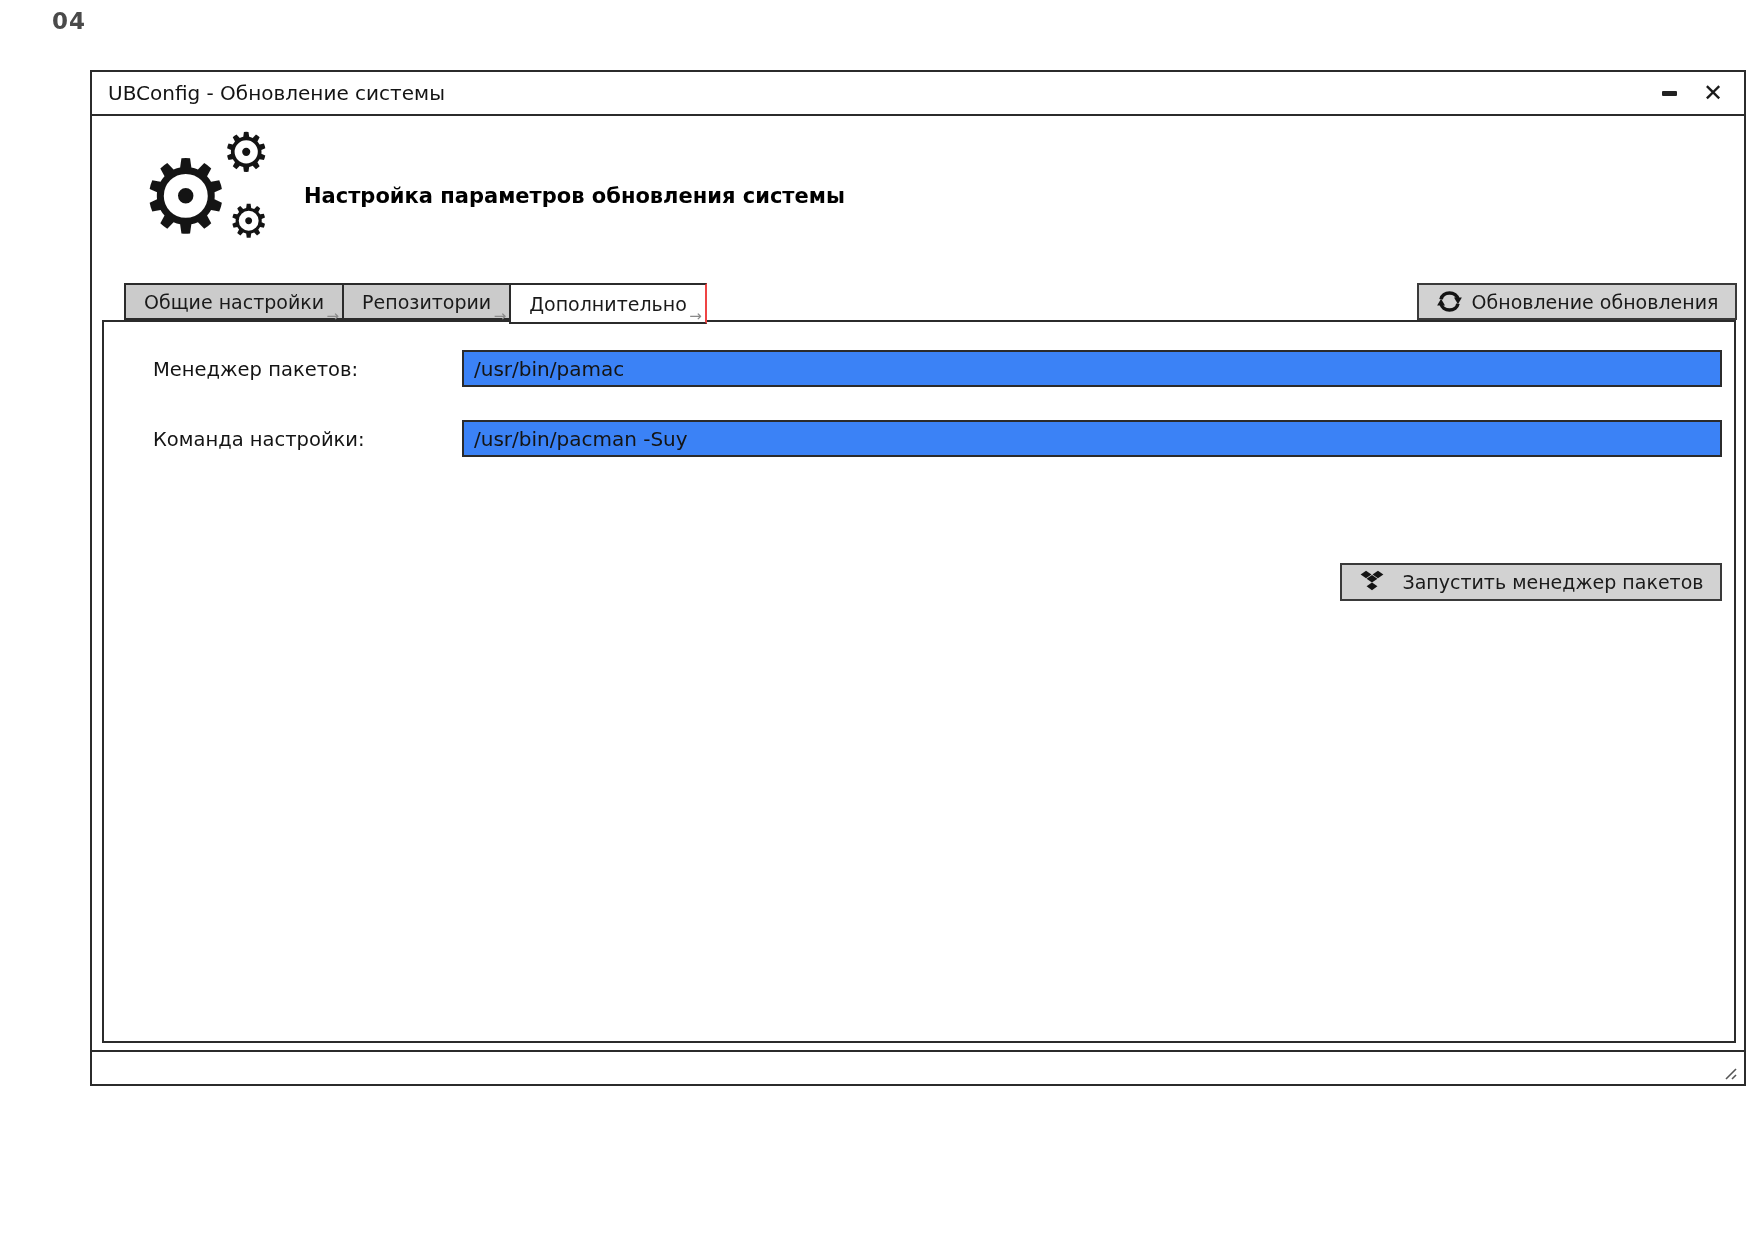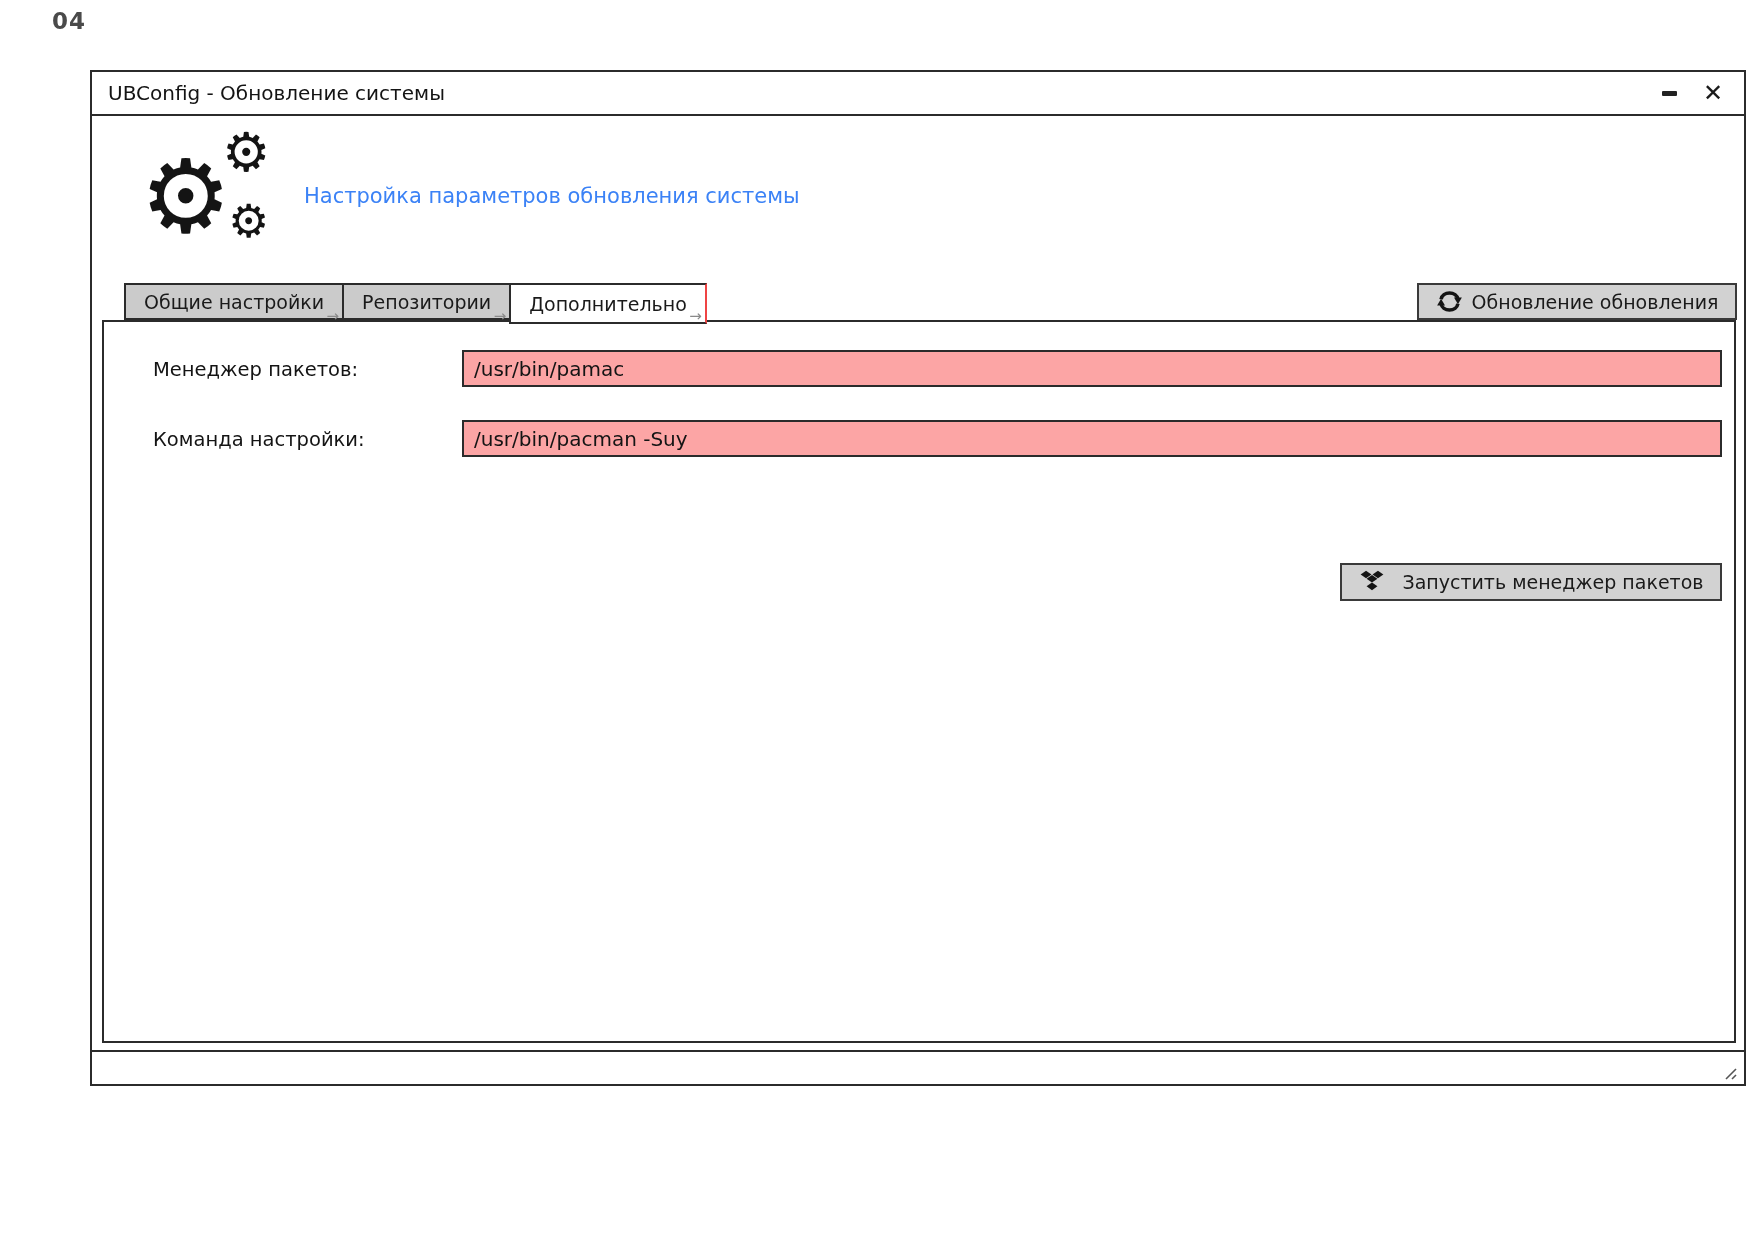--- a/index.html
+++ b/index.html
@@ -46,21 +46,21 @@
 
   .window-content { position: relative; height: 970px; }
 
   .gears-icon { position: absolute; left: 48px; top: 16px; width: 150px; height: 135px; color: #141414; }
   .gear-large  { position: absolute; left: 0;   top: 14px; font-size: 102px; line-height: 1; }
   .gear-small-top    { position: absolute; left: 82px; top: -6px; font-size: 54px; line-height: 1; }
   .gear-small-bottom { position: absolute; left: 88px; top: 66px; font-size: 46px; line-height: 1; }
 
   .page-subtitle {
     position: absolute; left: 212px; top: 68px;
-    font-size: 21px; color: #3b82f6;
+    font-size: 21px; color: #000000; font-weight: bold;
   }
 
   .tab-bar { position: absolute; left: 32px; top: 167px; height: 37px; display: flex; z-index: 3; }
   .tab {
     position: relative;
     height: 37px;
     padding: 0 18px;
     display: flex; align-items: center;
     font-size: 19px;
     background: #cbcbcb;
@@ -105,21 +105,21 @@
     position: absolute; left: 18px; top: 50%; transform: translateY(-50%);
     font-size: 19.5px; color: #141414; white-space: nowrap; margin-left: 31px;
   }
   .form-row input {
     position: absolute; left: 358px; right: 12px; top: 0;
     height: 37px;
     border: 2px solid #2b2b2b;
     font-family: "DejaVu Sans", "Liberation Sans", sans-serif;
     font-size: 20px; color: #141414;
     padding: 0 10px;
-    background: #fca5a5;
+    background: #3b82f6;
     outline: none;
   }
   .row-1 { top: 28px; }
   .row-2 { top: 98px; }
   .row-3 { top: 166px; }
 
   .run-manager-button {
     position: absolute; right: 12px; top: 241px;
     width: 382px; height: 38px;
     background: #d2d2d2;

